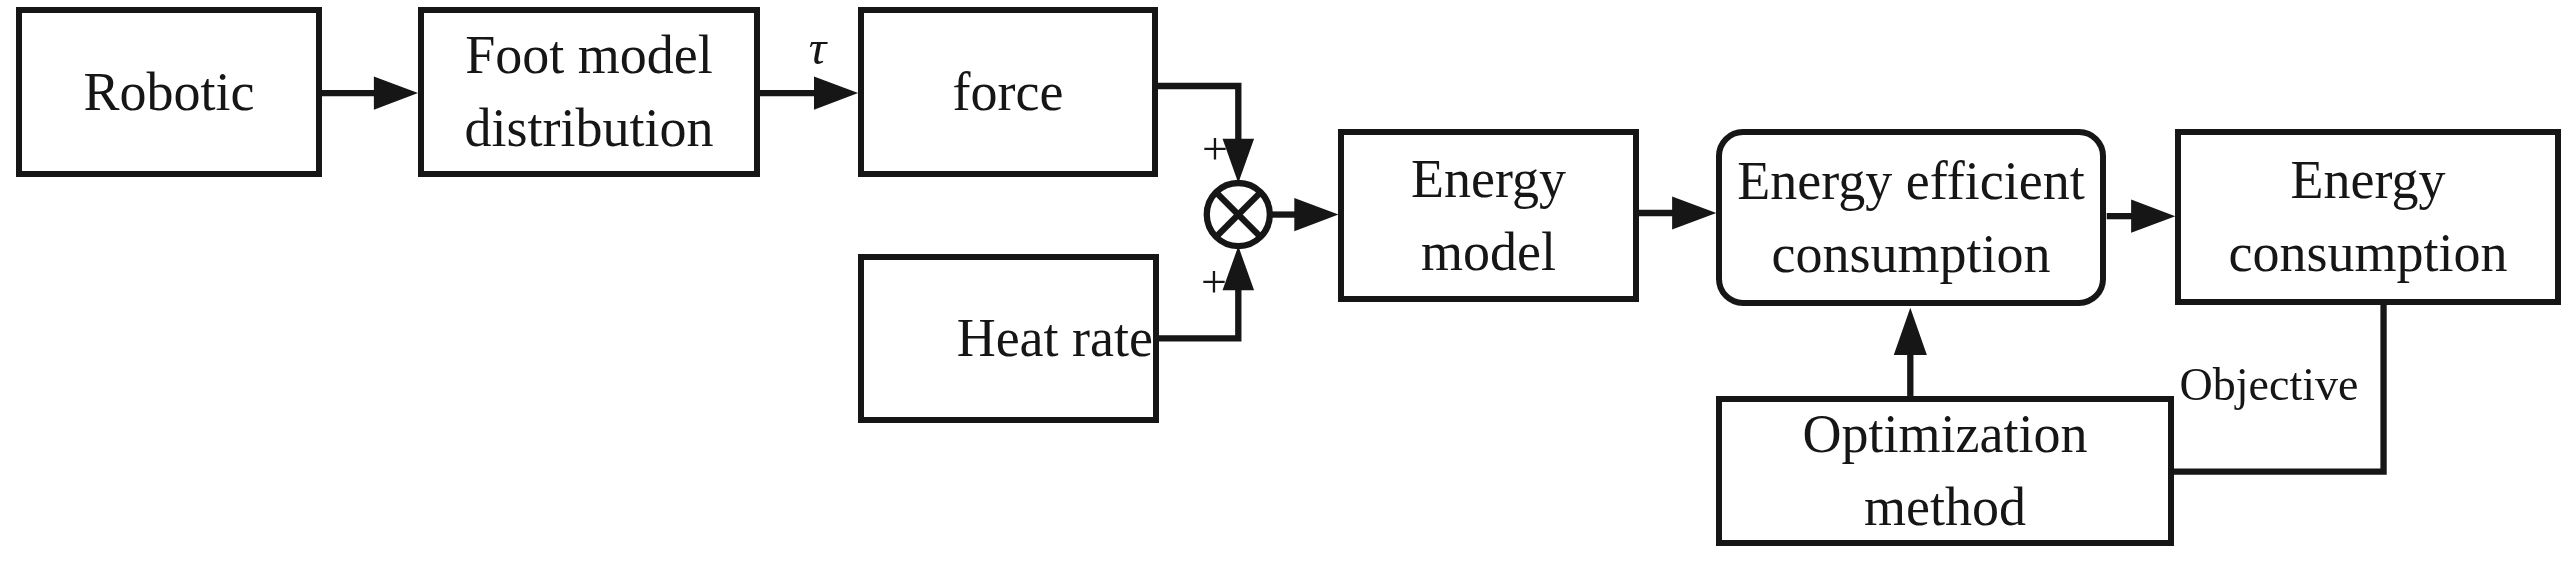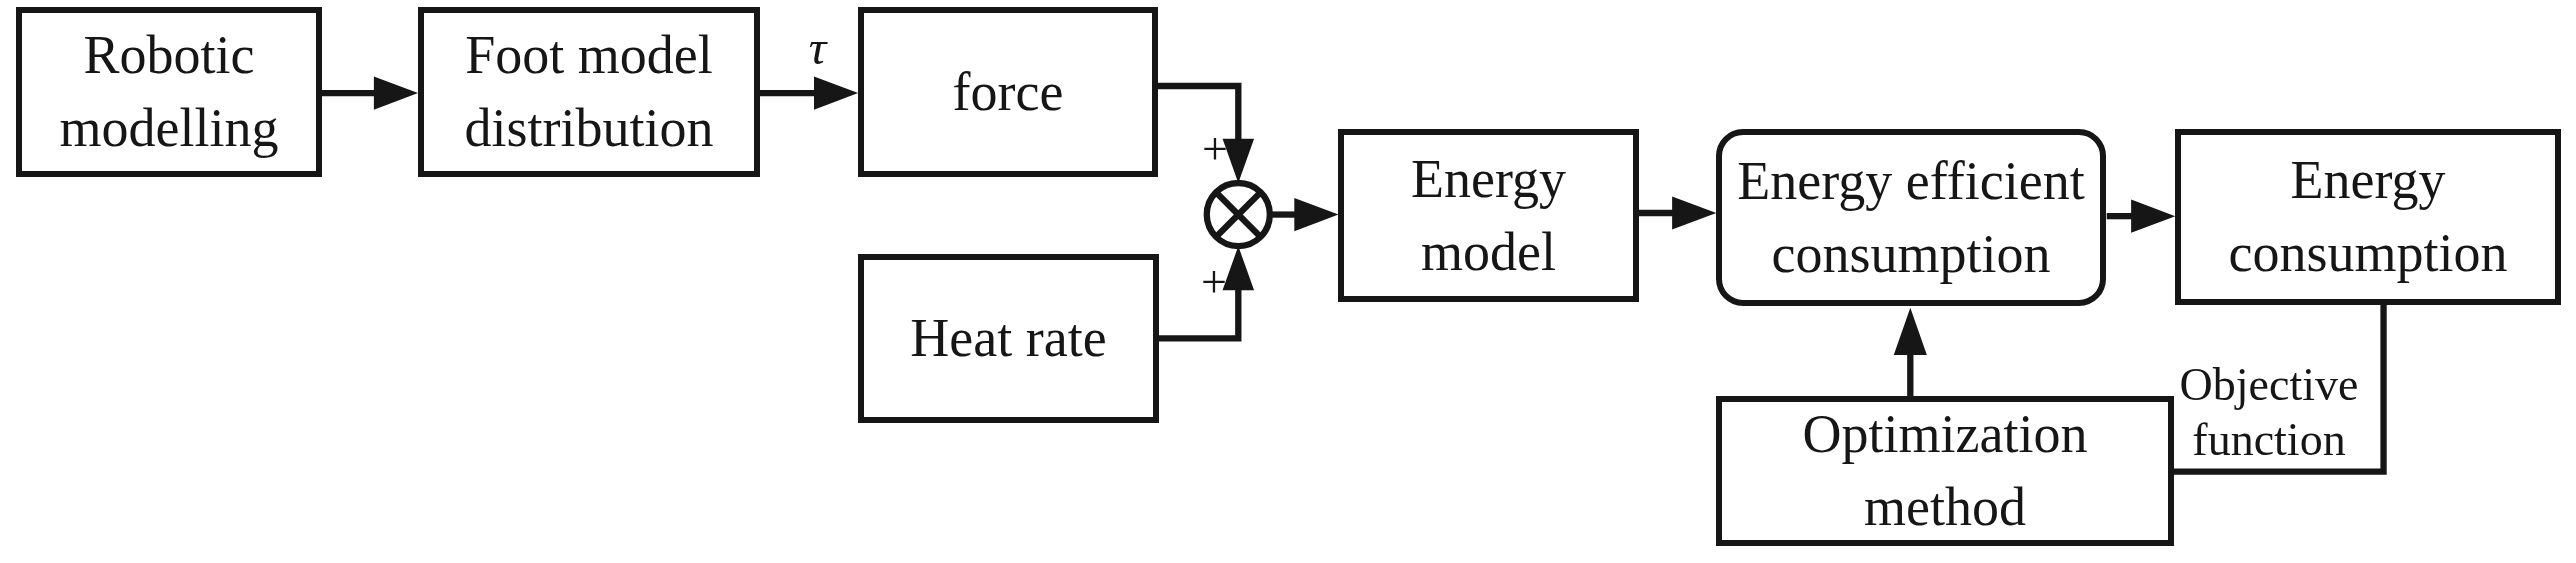--- a/index.html
+++ b/index.html
@@ -28,21 +28,21 @@
     text-align: center;
     font-size: 54px;
     line-height: 73px;
     white-space: nowrap;
   }
   .box span { display: block; }
 
   #box-robotic       { left: 16px;   top: 7px;   width: 306px; height: 170px; }
   #box-footforce     { left: 418px;  top: 7px;   width: 342px; height: 170px; }
   #box-mechanical    { left: 858px; top: 7px;   width: 300px; height: 170px; }
-  #box-heatrate      { left: 858px; top: 254px; width: 301px; height: 169px; }
+  #box-heatrate      { left: 858px; top: 254px; width: 301px; height: 169px; align-items: flex-end; }
   #box-energymodel   { left: 1338px; top: 129px; width: 301px; height: 173px; }
   #box-trajectory    { left: 1716px; top: 129px; width: 390px; height: 177px; border-radius: 27px; }
   #box-consumption   { left: 2175px; top: 129px; width: 386px; height: 176px; }
   #box-optimization  { left: 1716px; top: 396px; width: 458px; height: 150px; }
 
   #connector-layer {
     position: absolute;
     left: 0; top: 0;
     width: 2576px;
     height: 564px;
@@ -134,21 +134,20 @@
 
       <g>
         <path d="M 3022 386 V 598 H 2726"></path>
         <polygon points="2730,577 2730,619 2672,598" fill="#161616" stroke="none"></polygon>
       </g>
     </g>
   </svg>
 
   <div class="box" id="box-robotic">
     <span>Robotic</span>
-    <span>modelling</span>
   </div>
 
   <div class="box" id="box-footforce">
     <span>Foot model</span>
     <span>distribution</span>
   </div>
 
   <div class="box" id="box-mechanical">
     <span>force</span>
   </div>
@@ -178,17 +177,16 @@
   </div>
 
   <div class="float-label" id="label-tau">τ</div>
 
   <div class="float-label" id="label-plus-top">+</div>
 
   <div class="float-label" id="label-plus-bottom">+</div>
 
   <div class="float-label" id="label-objective">
     <span>Objective</span><br>
-    <span>function</span>
   </div>
 
 </div>
 
 
 </body></html>

